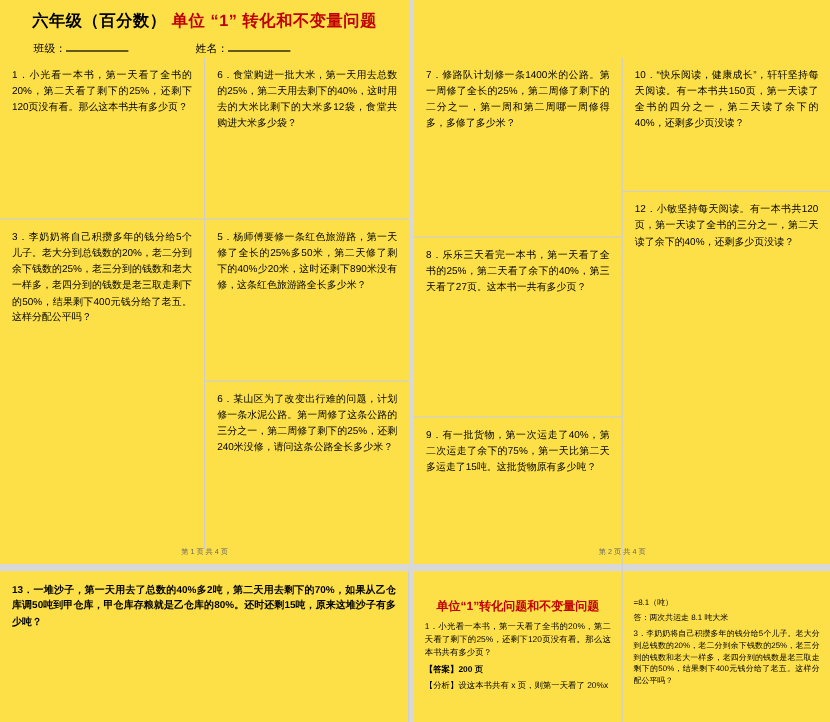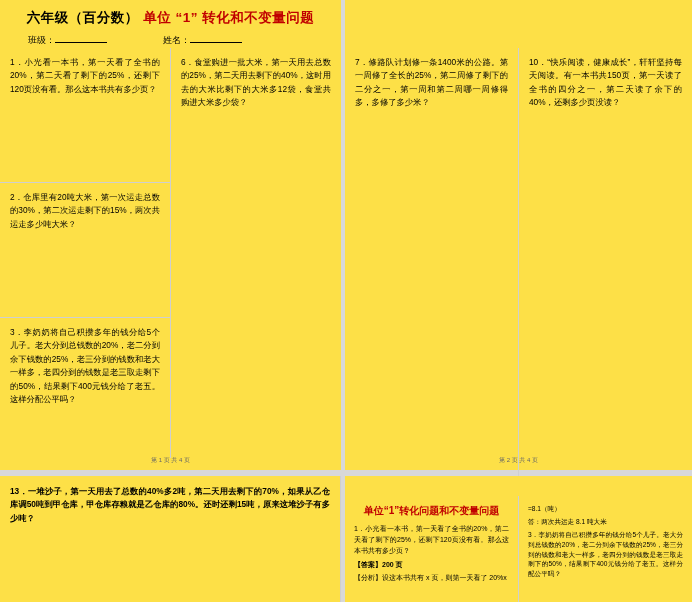--- a/index.html
+++ b/index.html
@@ -79,21 +79,21 @@
     font-size:8.3px;
     line-height:1.62;
     color:#000;
     text-align:justify;
     font-weight:bold;
   }
   .bl-cell.left{border-right:1px solid #cfcfcf;}
 
   
   .br-wrap{display:flex;height:100%;box-sizing:border-box;}
-  .br-col{flex:1;box-sizing:border-box;padding:8px 9px 4px 9px;margin-top:20px;}
+  .br-col{flex:1;box-sizing:border-box;padding:22px 9px 4px 9px;}
   .br-col.left{border-right:1px solid #cfcfcf;}
   .ans-title{
     text-align:center;
     font-weight:bold;
     color:#c00000;
     font-size:10px;
     margin-bottom:6px;
   }
   .ans-p{font-size:7px;line-height:1.55;color:#000;text-align:justify;margin:0 0 3px 0;}
   .ans-p.bold{font-weight:bold;}
@@ -110,37 +110,41 @@
       <span class="accent">单位 “1” 转化和不变量问题</span>
     </div>
     <div class="classline">
       <span><span>班级：</span><span class="underline"></span></span>
       <span><span>姓名：</span><span class="underline"></span></span>
     </div>
 
     <div class="grid" style="top:48px;height:410px;">
       <div class="col left">
         <div class="cell" style="height:135px">1．小光看一本书，第一天看了全书的20%，第二天看了剩下的25%，还剩下120页没有看。那么这本书共有多少页？</div>
-        <div class="cell" style="height:135px">2．仓库里有20吨大米，第一次运走总数的30%，第二次运走剩下的15%，两次共运走多少吨大米？</div>
         <div class="cell" style="height:140px">3．李奶奶将自己积攒多年的钱分给5个儿子。老大分到总钱数的20%，老二分到余下钱数的25%，老三分到的钱数和老大一样多，老四分到的钱数是老三取走剩下的50%，结果剩下400元钱分给了老五。这样分配公平吗？</div>
       </div>
       <div class="col">
         <div class="cell" style="height:135px">6．食堂购进一批大米，第一天用去总数的25%，第二天用去剩下的40%，这时用去的大米比剩下的大米多12袋，食堂共购进大米多少袋？</div>
+        <div class="cell" style="height:135px">5．杨师傅要修一条红色旅游路，第一天修了全长的25%多50米，第二天修了剩下的40%少20米，这时还剩下890米没有修，这条红色旅游路全长多少米？</div>
+        <div class="cell" style="height:140px">6．某山区为了改变出行难的问题，计划修一条水泥公路。第一周修了这条公路的三分之一，第二周修了剩下的25%，还剩240米没修，请问这条公路全长多少米？</div>
       </div>
     </div>
     <div class="pagefoot">第 1 页 共 4 页</div>
   </div>
 
   <div class="sheet sheet-tr">
     <div class="grid" style="top:0;height:455px;margin-top:48px;">
       <div class="col left">
         <div class="cell" style="height:150px">7．修路队计划修一条1400米的公路。第一周修了全长的25%，第二周修了剩下的二分之一，第一周和第二周哪一周修得多，多修了多少米？</div>
+        <div class="cell" style="height:150px">8．乐乐三天看完一本书，第一天看了全书的25%，第二天看了余下的40%，第三天看了27页。这本书一共有多少页？</div>
+        <div class="cell" style="height:155px">9．有一批货物，第一次运走了40%，第二次运走了余下的75%，第一天比第二天多运走了15吨。这批货物原有多少吨？</div>
       </div>
       <div class="col">
         <div class="cell" style="height:112px">10．“快乐阅读，健康成长”，轩轩坚持每天阅读。有一本书共150页，第一天读了全书的四分之一，第二天读了余下的40%，还剩多少页没读？</div>
+        <div class="cell" style="height:155px">12．小敏坚持每天阅读。有一本书共120页，第一天读了全书的三分之一，第二天读了余下的40%，还剩多少页没读？</div>
       </div>
     </div>
     <div class="pagefoot">第 2 页 共 4 页</div>
   </div>
 
   <div class="sheet sheet-bl">
     <div class="bl-grid">
       <div class="bl-cell left">13．一堆沙子，第一天用去了总数的40%多2吨，第二天用去剩下的70%，如果从乙仓库调50吨到甲仓库，甲仓库存粮就是乙仓库的80%。还时还剩15吨，原来这堆沙子有多少吨？</div>
     </div>
   </div>

